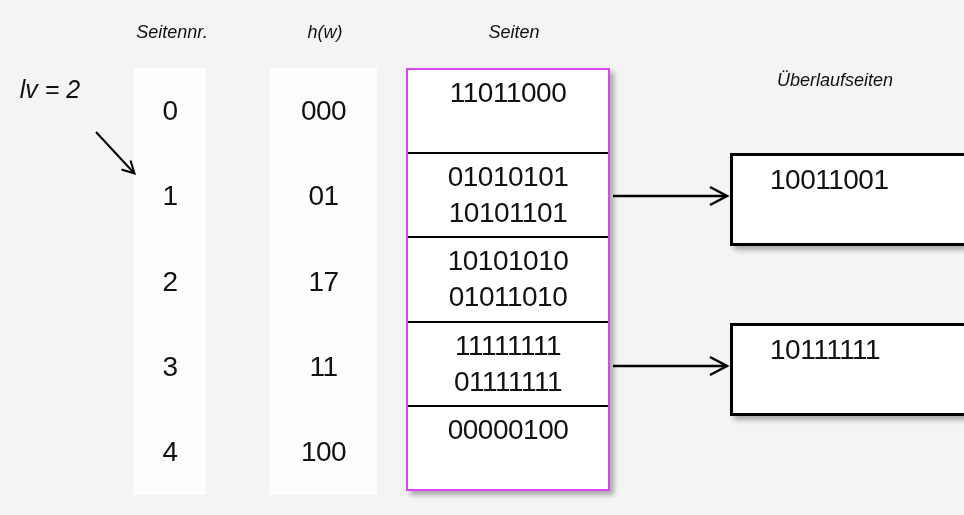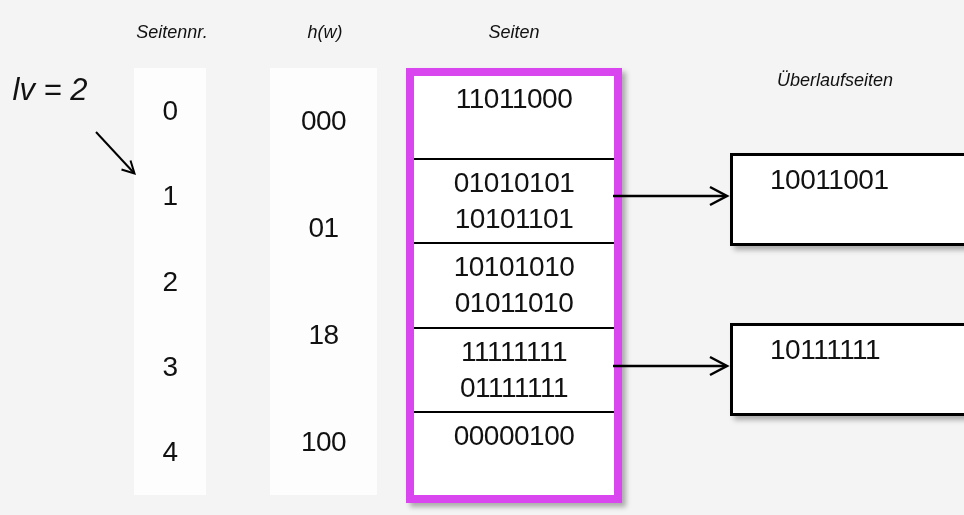--- a/index.html
+++ b/index.html
@@ -26,21 +26,21 @@
   }
   #hdr-seitennr { left: 102px; width: 140px; }
   #hdr-hw       { left: 255px; width: 140px; }
   #hdr-seiten   { left: 444px; width: 140px; }
   #hdr-ueberlauf{ left: 735px; width: 200px; margin-top: 48px; }
 
   
   .annotation {
     left: 6px; top: 74px; width: 88px;
     font-style: italic;
-    font-size: 31px;
+    font-size: 25px;
     line-height: 31px;
     text-align: center;
     white-space: nowrap;
   }
 
   
   .strip {
     top: 68px; height: 427px;
     background: #fdfdfd;
     display: flex;
@@ -55,21 +55,21 @@
     justify-content: center;
     font-size: 28px;
     letter-spacing: -0.5px;
   }
 
   
   .pages-box {
     left: 406px; top: 68px;
     width: 200px; height: 419px;
     background: #fff;
-    border: 8px solid #d946ef;
+    border: 2px solid #d946ef;
     box-shadow: 4px 4px 5px rgba(0,0,0,0.30);
     display: flex;
     flex-direction: column;
   }
   .page-row {
     flex: 1;
     padding-top: 5px;
     text-align: center;
   }
   .page-row + .page-row { border-top: 2.5px solid #000; }
@@ -114,21 +114,22 @@
   <div class="cell">0</div>
   <div class="cell">1</div>
   <div class="cell">2</div>
   <div class="cell">3</div>
   <div class="cell">4</div>
 </div>
 
 <div id="strip-hw" class="abs strip">
   <div class="cell">000</div>
   <div class="cell">01</div>
-  <div class="cell">18</div>
+  <div class="cell">17</div>
+  <div class="cell">11</div>
   <div class="cell">100</div>
 </div>
 
 <div class="abs pages-box">
   <div class="page-row">
     <div class="bin-line">11011000</div>
   </div>
   <div class="page-row">
     <div class="bin-line">01010101</div>
     <div class="bin-line">10101101</div>

